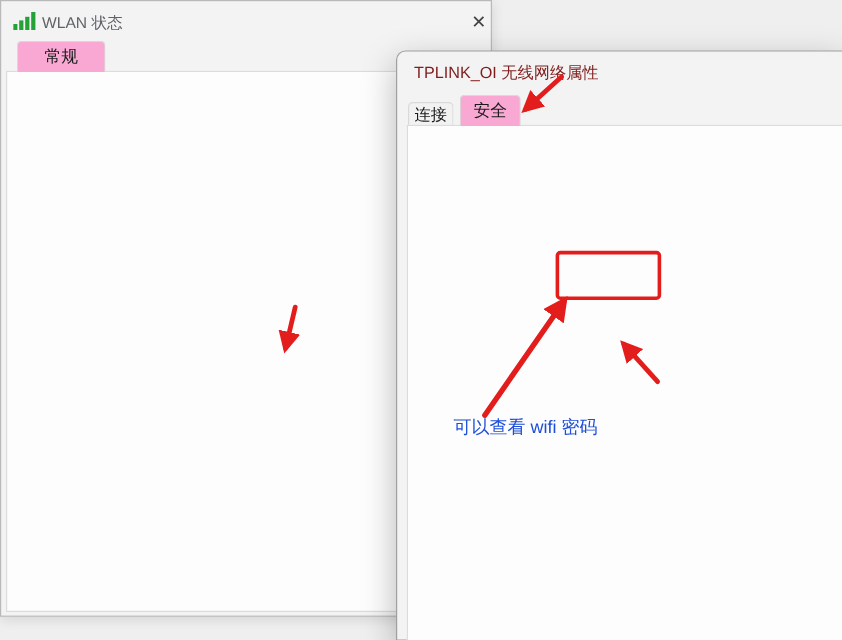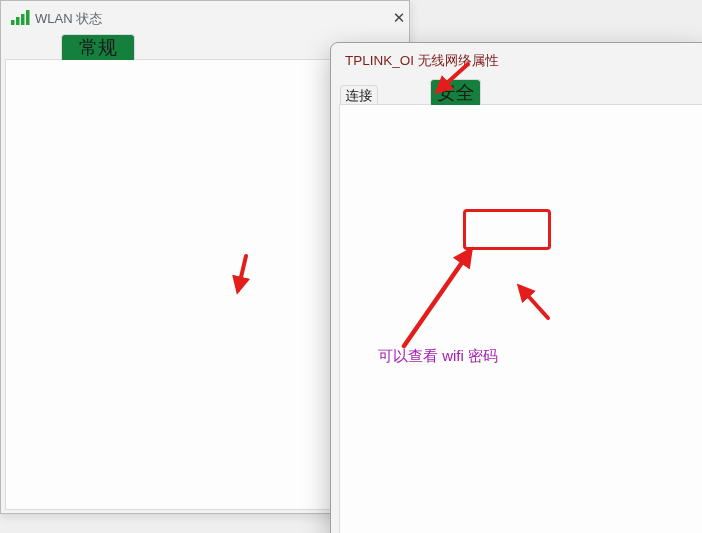--- a/index.html
+++ b/index.html
@@ -7,23 +7,23 @@
     font-family:"Liberation Sans","DejaVu Sans",sans-serif; }
   .abs { position:absolute; }
 
   
   #wlan-window { left:0; top:0; width:410px; height:514px; background:#f3f3f3;
     border:1px solid #b9b9b9; box-shadow:0 2px 10px rgba(0,0,0,.12); z-index:1; }
   .titlebar { left:0; top:0; width:100%; height:32px; }
   .titlebar-text { left:34px; top:9px; font-size:13px; color:#5f6368; }
   .close-x { left:388px; top:7px; width:20px; height:20px; font-size:15px; color:#444;
     display:flex; align-items:center; justify-content:center; }
-  .tab-sel { background:#15803d; border:1px solid #d9d9d9; border-bottom:none;
-    border-radius:4px 4px 0 0; font-size:19px; color:#1a1a1a;
-    display:flex; align-items:center; justify-content:center; z-index:3;margin-left:47px; }
+  .tab-sel { background:#f9a8d4; border:1px solid #d9d9d9; border-bottom:none;
+    border-radius:4px 4px 0 0; font-size:14px; color:#1a1a1a;
+    display:flex; align-items:center; justify-content:center; z-index:3; }
   #tab-general { left:13px; top:33px; width:74px; height:26px; }
   .page { background:#fdfdfd; border:1px solid #dcdcdc; z-index:2; }
   #left-page { left:4px; top:58px; width:402px; height:451px; }
 
   .group-hdr { font-size:13.5px; color:#191919; }
   .hr { height:1px; background:#d9d9d9; }
   .frow-label { font-size:13.5px; color:#191919; }
   .frow-value { font-size:13.5px; color:#191919; }
 
   .win-btn { background:#fdfdfd; border:1px solid #d2d2d2; border-radius:4px;
@@ -56,21 +56,21 @@
     font-family:"Liberation Sans","DejaVu Sans",sans-serif; }
 
   .cb { width:15px; height:15px; background:#2667d0; border-radius:3px;
     display:flex; align-items:center; justify-content:center; }
   .cb-label { font-size:13.5px; color:#191919; }
 
   
   #ann-layer { left:0; top:0; width:702px; height:533px; z-index:9; pointer-events:none; }
   #red-box { left:463px; top:209px; width:88px; height:41px;
     border:3px solid #e31d1c; border-radius:4px; z-index:10; pointer-events:none; }
-  #note-text { left:378px; top:347px; font-size:15px; color:#a21caf; z-index:10; }
+  #note-text { left:378px; top:347px; font-size:15px; color:#1d4ed8; z-index:10; }
 </style>
 </head>
 <body>
 
 <div class="abs" id="wlan-window">
   <div class="abs titlebar">
     <svg class="abs" style="left:10px;top:9px" width="19" height="15">
       <rect x="0" y="10" width="3.5" height="5" fill="#23a237"></rect>
       <rect x="5" y="7" width="3.5" height="8" fill="#23a237"></rect>
       <rect x="10" y="4" width="3.5" height="11" fill="#23a237"></rect>

